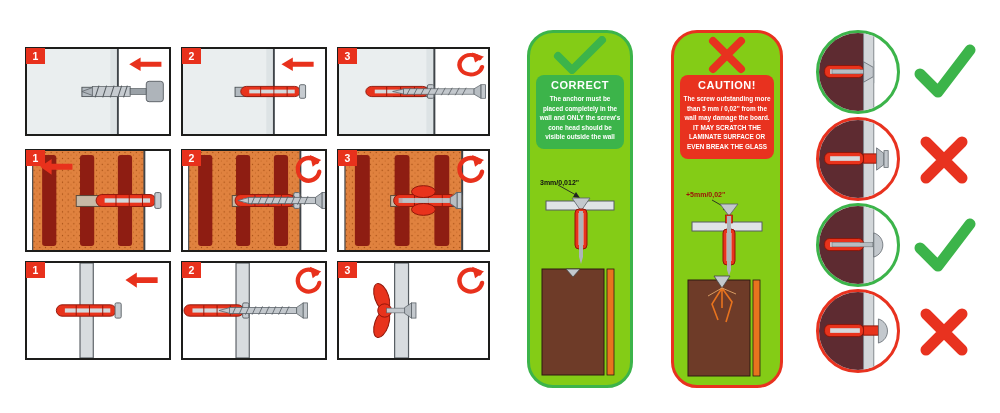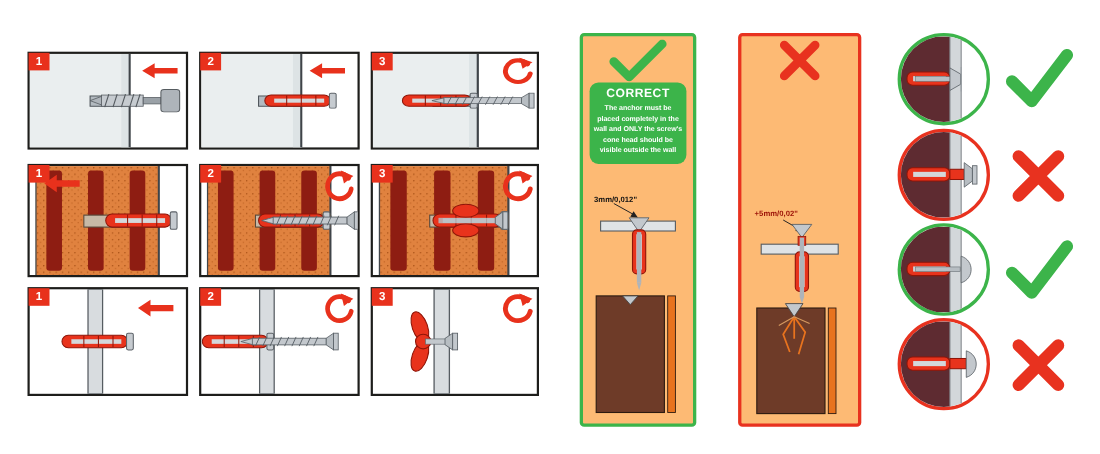--- a/index.html
+++ b/index.html
@@ -6,21 +6,21 @@
   body{background:#ffffff}
   #canvas{position:relative;width:1000px;height:413px;background:#fff;font-family:"Liberation Sans",sans-serif;overflow:hidden}
 
   
   .panel{position:absolute;background:#fff;border:2px solid #1d1d1b}
   .panel .scene{position:absolute;left:0;top:0;width:100%;height:100%}
   .badge{position:absolute;top:-1px;left:-1px;width:19px;height:16px;background:#e8311c;color:#fff;
          font-size:10.5px;font-weight:bold;display:flex;align-items:center;justify-content:center;z-index:2}
 
   
-  .banner{position:absolute;background:#fdba74;border-radius:4px}
+  .banner{position:absolute;background:#84cc16;border-radius:26px}
   .banner.green{left:527px;top:30px;width:106px;height:358px;border:3px solid #3cb44a}
   .banner.red{left:671px;top:30px;width:112px;height:358px;border:3px solid #e8321f}
   .topmark{position:absolute;top:3px;left:50%;transform:translateX(-50%)}
   .tblock{position:absolute;left:6px;right:6px;top:42px;border-radius:8px;color:#fff;text-align:center;padding:4px 3px 7px}
   .banner.green .tblock{background:#3cb44a}
   .banner.red .tblock{background:#e8321f}
   .btitle{font-size:11px;font-weight:bold;letter-spacing:.5px;margin-bottom:3px}
   .bbody{font-size:6.4px;line-height:1.5;font-weight:bold}
   .measure{position:absolute;font-size:7px;font-weight:bold;color:#111;white-space:nowrap}
   .banner.green .measure{left:10px;top:146px}
@@ -209,20 +209,24 @@
       <rect x="12" y="88" width="62" height="106" fill="#6e3b28" stroke="#2c1a10"></rect>
       <rect x="77" y="88" width="7" height="106" fill="#e8731e" stroke="#2c1a10" stroke-width="0.8"></rect>
       <polygon points="36,88 50,88 43,96" fill="#c3c8cd" stroke="#444" stroke-width="0.8"></polygon>
     </svg>
   </div>
 
   <div class="banner red">
     <svg class="topmark" width="40" height="38" viewBox="0 0 40 38">
       <path d="M6 5 L34 33 M34 5 L6 33" fill="none" stroke="#e8321f" stroke-width="8" stroke-linecap="round"></path>
     </svg>
+    <div class="tblock">
+      <div class="btitle">CAUTION!</div>
+      <div class="bbody">The screw outstanding more than 5 mm / 0,02" from the wall may damage the board. IT MAY SCRATCH THE LAMINATE SURFACE OR EVEN BREAK THE GLASS</div>
+    </div>
     <div class="measure" style="color:#9c1208">+5mm/0,02"</div>
     <svg class="bdiag" width="106" height="185" viewBox="0 0 106 185">
       <path d="M38 4 L52 12" stroke="#222" stroke-width="0.9" fill="none"></path>
       <polygon points="56,15 49,14 52,9" fill="#222"></polygon>
       <rect x="18" y="26" width="70" height="9" fill="#dfe3e6" stroke="#565c61"></rect>
       <polygon points="46,8 64,8 55,20" fill="#c3c8cd" stroke="#596066" stroke-width="0.8"></polygon>
       <rect x="51.5" y="19" width="7" height="8" fill="#e8331c" stroke="#8f1508" stroke-width="0.7"></rect>
       <rect x="49" y="33" width="12" height="36" rx="4" fill="#e8331c" stroke="#8f1508"></rect>
       <rect x="52.5" y="37" width="5" height="28" fill="#d4d8db"></rect>
       <rect x="53" y="20" width="4" height="54" fill="#aeb4ba"></rect>

